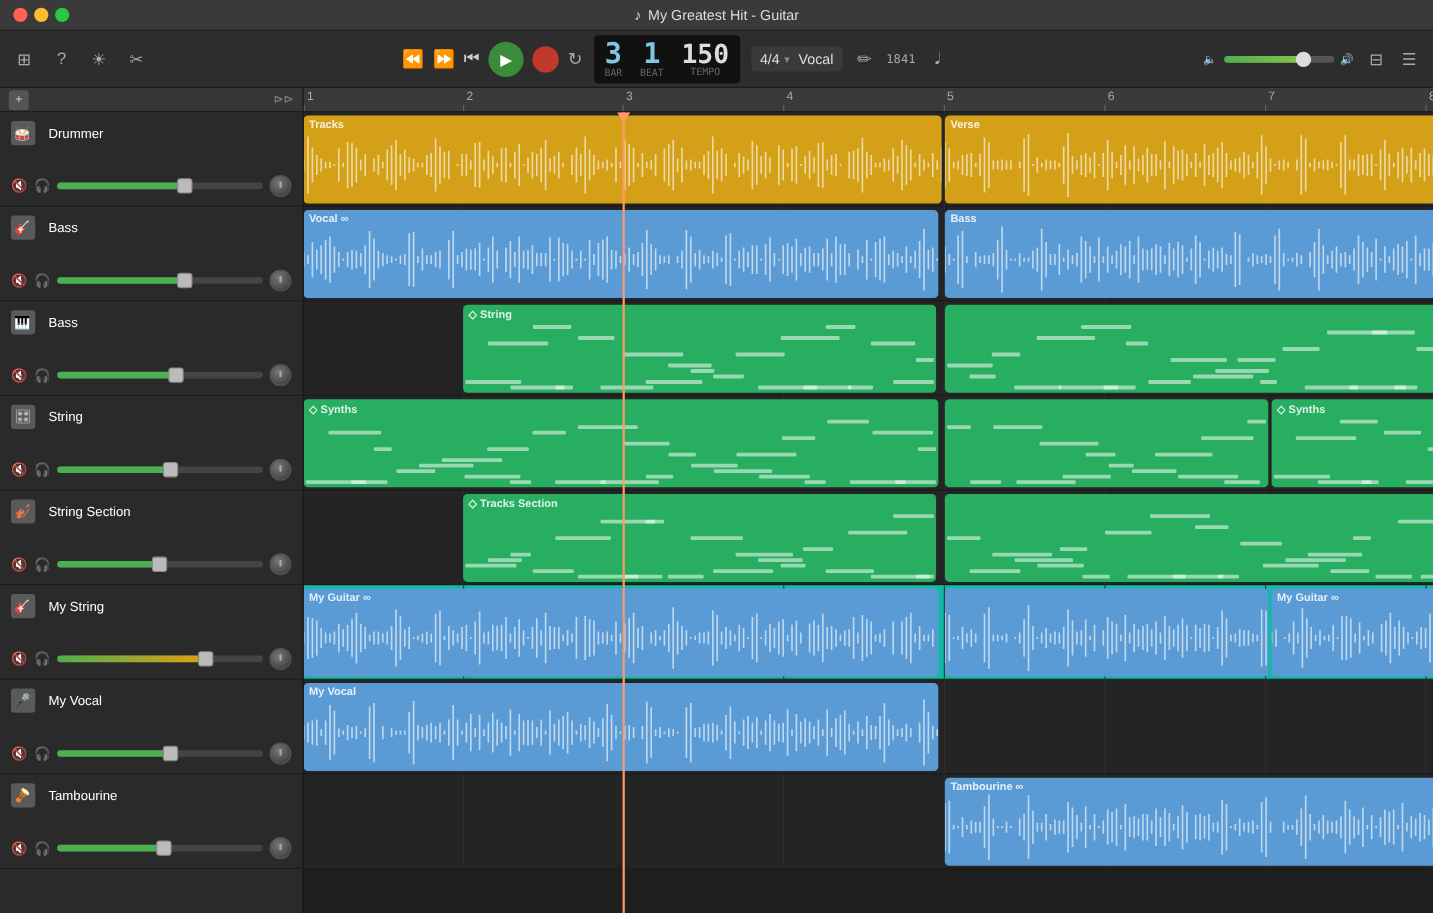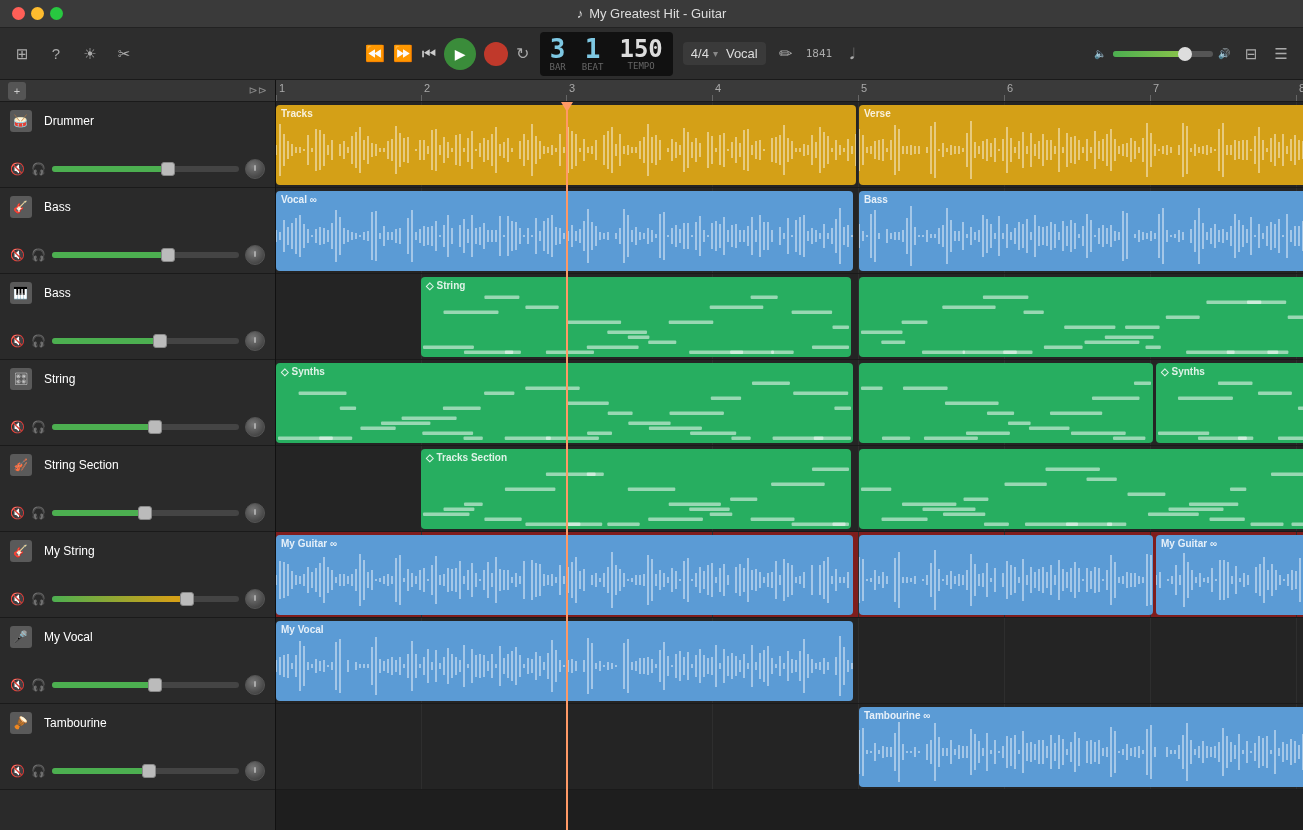--- a/index.html
+++ b/index.html
@@ -723,21 +723,21 @@
                   <rect x="576.0" y="45.5" width="53.7" height="3.5" fill="rgba(255,255,255,0.7)" opacity="0.75" rx="1"></rect>
                   <rect x="596.5" y="30.5" width="44.1" height="3.5" fill="rgba(255,255,255,0.7)" opacity="0.75" rx="1"></rect>
                   <rect x="617.0" y="50.5" width="27.4" height="3.5" fill="rgba(255,255,255,0.7)" opacity="0.75" rx="1"></rect>
                   <rect x="637.5" y="15.5" width="22.3" height="3.5" fill="rgba(255,255,255,0.7)" opacity="0.75" rx="1"></rect>
                   <rect x="658.0" y="55.5" width="37.0" height="3.5" fill="rgba(255,255,255,0.7)" opacity="0.75" rx="1"></rect>
                   <rect x="678.5" y="0.5" width="16.5" height="3.5" fill="rgba(255,255,255,0.7)" opacity="0.75" rx="1"></rect>
   </svg>
               </div>
             </div>
           </div>
-          <div class="track-row" style="height: 86px; border-bottom: 1px solid rgb(26, 26, 26); position: relative; background: #7f1d1d;">
+          <div class="track-row" style="height: 86px; border-bottom: 1px solid rgb(26, 26, 26); position: relative; background: #14b8a6;">
             <div style="position: absolute; top: 0px; bottom: 0px; left: 145px; width: 1px; background: rgb(46, 46, 46); z-index: 0;"></div>
             <div style="position: absolute; top: 0px; bottom: 0px; left: 290px; width: 1px; background: rgb(46, 46, 46); z-index: 0;"></div>
             <div style="position: absolute; top: 0px; bottom: 0px; left: 436px; width: 1px; background: rgb(46, 46, 46); z-index: 0;"></div>
             <div style="position: absolute; top: 0px; bottom: 0px; left: 582px; width: 1px; background: rgb(46, 46, 46); z-index: 0;"></div>
             <div style="position: absolute; top: 0px; bottom: 0px; left: 728px; width: 1px; background: rgb(46, 46, 46); z-index: 0;"></div>
             <div style="position: absolute; top: 0px; bottom: 0px; left: 874px; width: 1px; background: rgb(46, 46, 46); z-index: 0;"></div>
             <div style="position: absolute; top: 0px; bottom: 0px; left: 1020px; width: 1px; background: rgb(46, 46, 46); z-index: 0;"></div>
             <div class="region" style="position: absolute; top: 3px; left: 0px; width: 577px; height: 80px; background: rgb(91, 155, 213); border-radius: 4px; overflow: hidden; cursor: pointer; z-index: 2;">
               <div style="position: absolute; top: 3px; left: 5px; font-size: 10px; font-weight: 600; color: rgba(255, 255, 255, 0.85); z-index: 3; white-space: nowrap;">My Guitar ∞</div>
               <div style="position: absolute; inset: 0px; overflow: hidden;">

